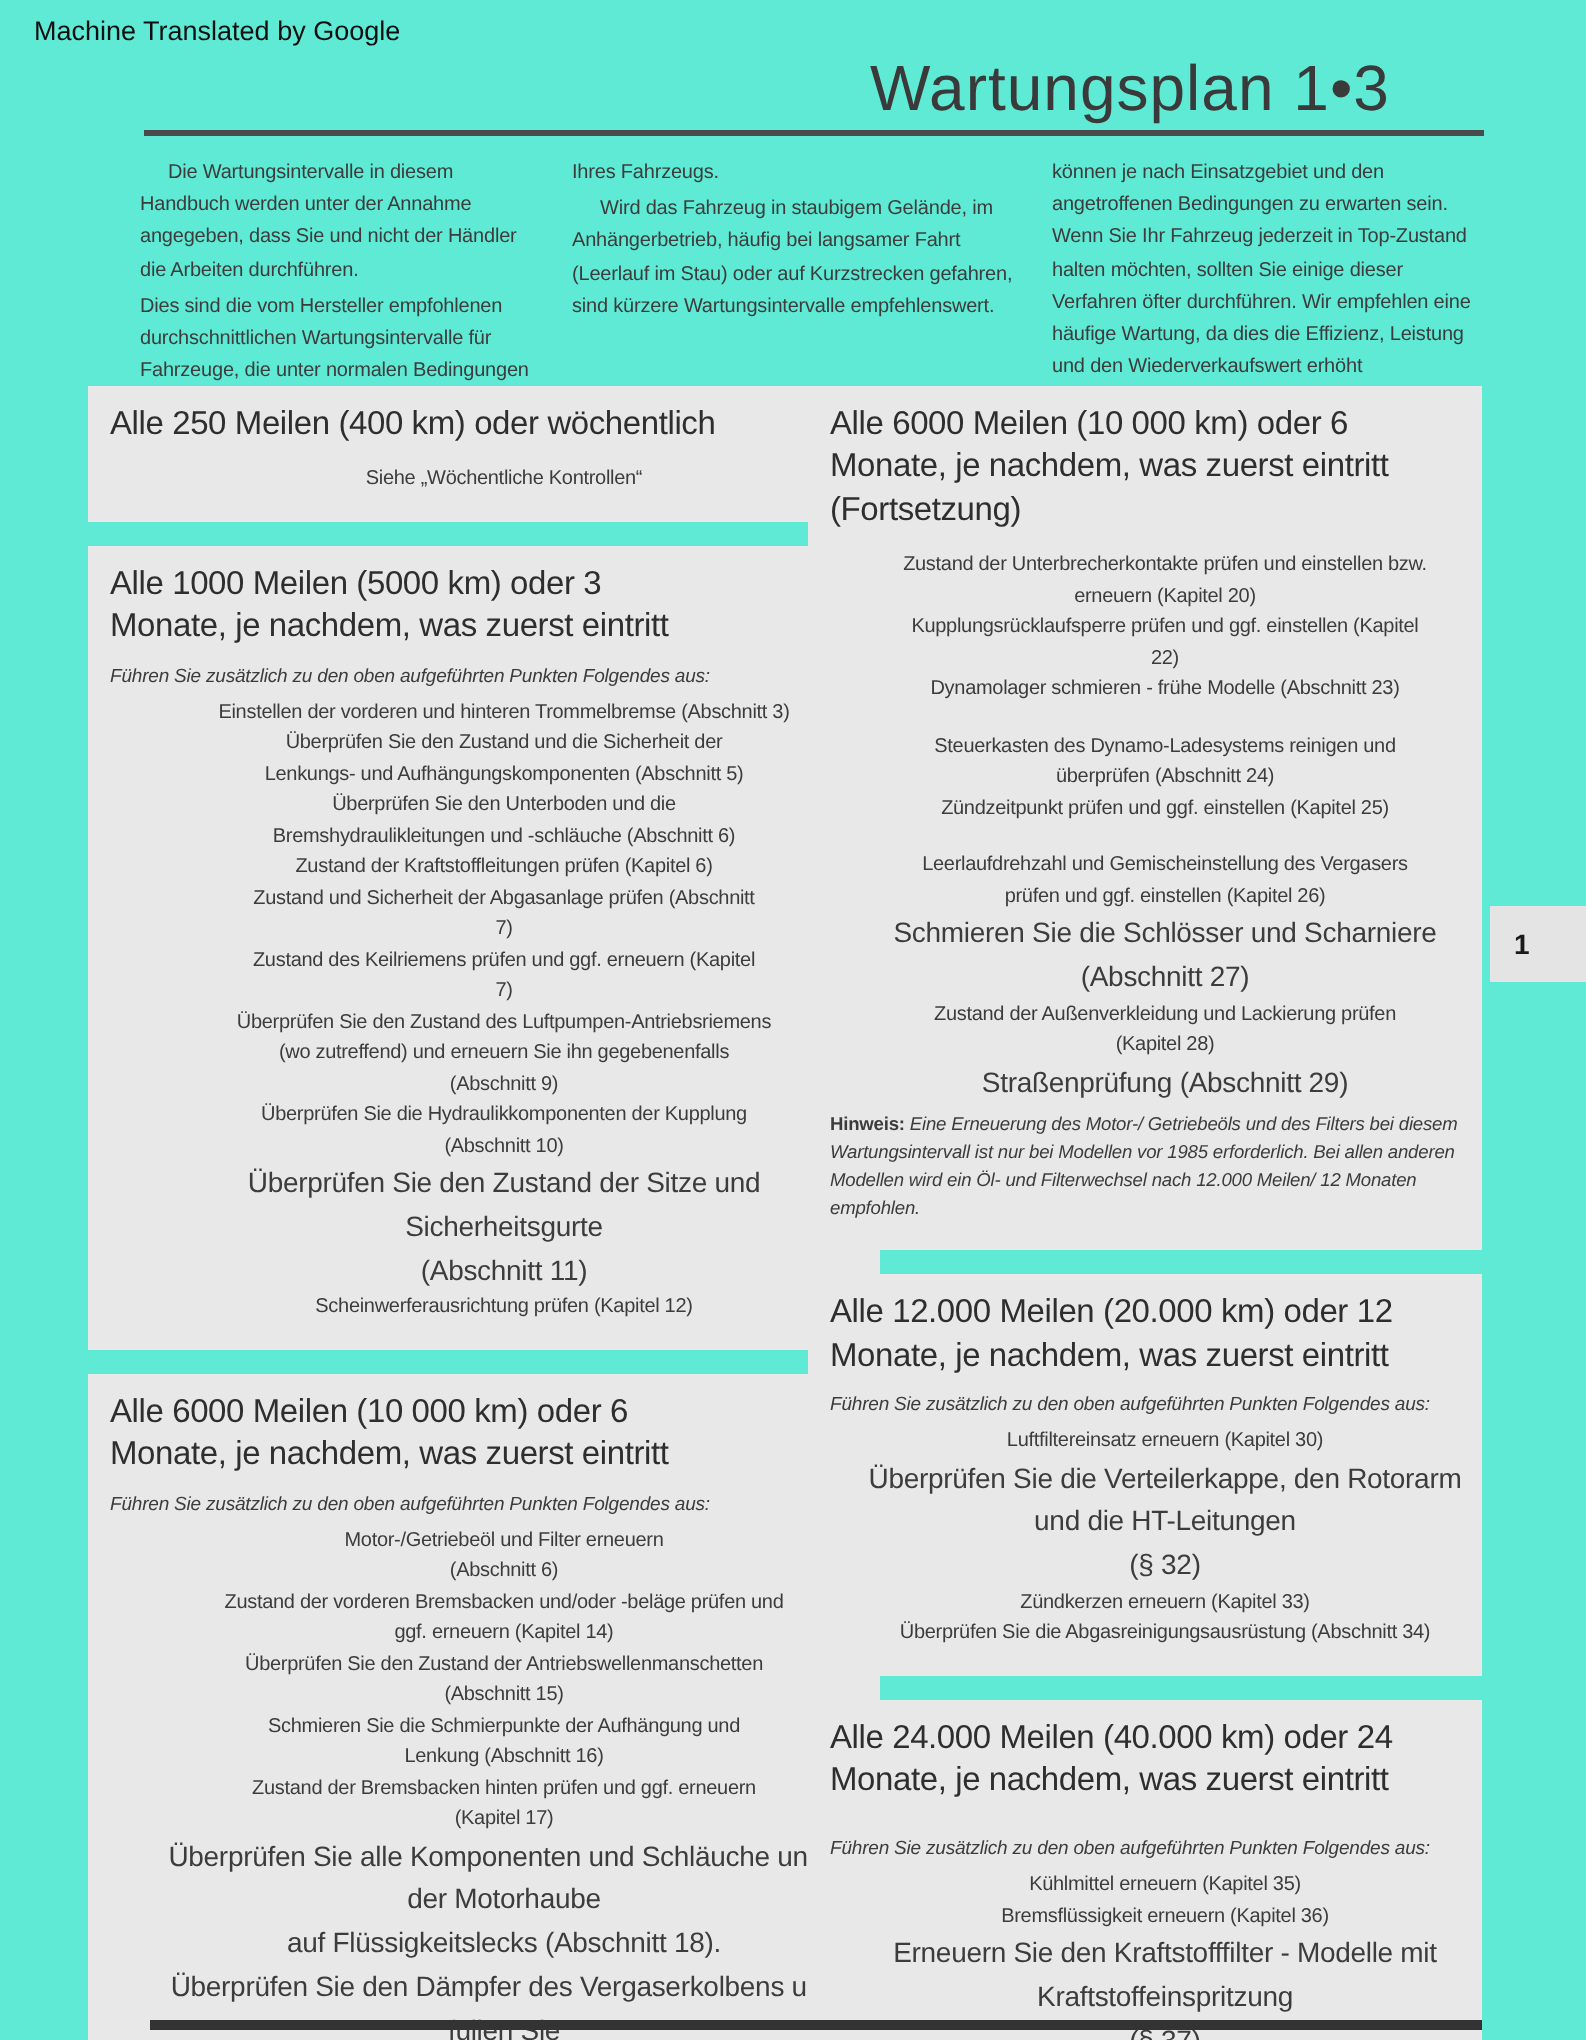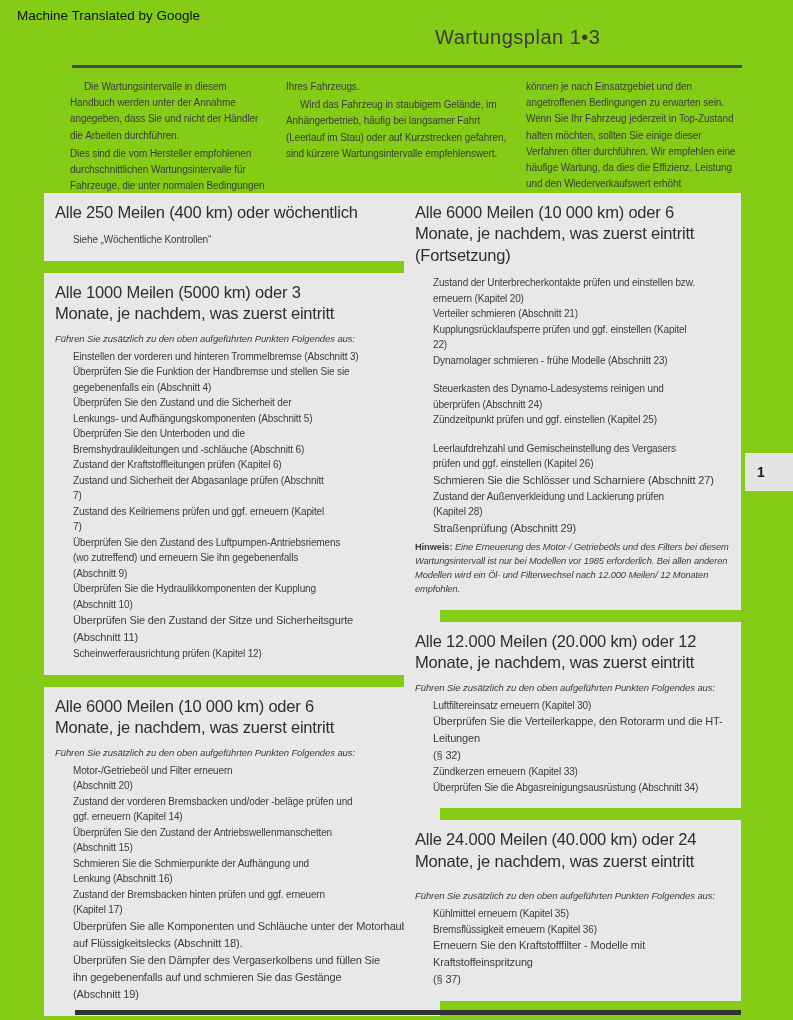--- a/index.html
+++ b/index.html
@@ -1,38 +1,38 @@
 <!DOCTYPE html>
 <html><head>
 <meta charset="utf-8">
 <style>
   html,body{margin:0;padding:0;background:#ffffff;}
-  .page{position:relative;width:793px;height:1020px;background:#84cc16;overflow:hidden;
+  .page{position:relative;width:793px;height:1020px;background:#5eead4;overflow:hidden;
         font-family:"Liberation Sans", sans-serif;color:#333;}
   .translated-note{position:absolute;left:17px;top:8px;font-size:13.5px;color:#101010;}
-  .doc-title{position:absolute;left:435px;top:26px;font-size:20px;color:#3a3a3a;letter-spacing:.5px;}
+  .doc-title{position:absolute;left:435px;top:26px;font-size:32px;color:#3a3a3a;letter-spacing:.5px;}
   .title-rule{position:absolute;left:72px;top:65px;width:670px;height:3px;background:#4a4a4a;}
   .bottom-rule{position:absolute;left:75px;top:1010px;width:666px;height:5px;background:#333333;}
 
   .intro{position:absolute;left:70px;top:79px;width:676px;display:grid;
          grid-template-columns:200px 224px 218px;column-gap:16px;}
   .intro p{margin:0 0 2px 0;font-size:10px;line-height:1.62;color:#3c3c3c;letter-spacing:-.1px;}
   .intro p.indent{text-indent:14px;}
 
   .col{position:absolute;top:193px;}
   .col-left{left:44px;width:396px;}
   .col-right{left:404px;width:337px;}
 
   .section-box{background:#e8e8e8;padding:9px 9px 13px 11px;margin-bottom:12px;}
   .section-title{font-size:16.5px;line-height:1.3;color:#2e2e2e;white-space:pre-line;letter-spacing:-.2px;}
   .section-lead{font-size:9.5px;font-style:italic;color:#3c3c3c;margin:8px 0 5px 0;letter-spacing:-.1px;}
   .section-lead.gap{margin-top:18px;}
   .section-item{font-size:10px;line-height:1.55;color:#3c3c3c;padding-left:18px;
-                white-space:pre-line;letter-spacing:-.15px;}
-  .section-item.small{font-size:11px;}
+                white-space:pre-line;letter-spacing:-.15px;text-align:center;}
+  .section-item.small{font-size:14px;}
   .section-item.gap{margin-top:13px;}
   .section-item.first{margin-top:9px;}
   .section-note{font-size:9.3px;line-height:1.5;font-style:italic;color:#3c3c3c;margin-top:4px;
                 letter-spacing:-.1px;}
   .section-note b{font-style:normal;font-weight:bold;}
 
   .page-tab{position:absolute;left:745px;top:453px;width:48px;height:38px;background:#e4e4e4;
             font-size:14px;font-weight:bold;color:#1a1a1a;line-height:38px;padding-left:12px;
             box-sizing:border-box;}
 </style>
@@ -61,22 +61,20 @@
   <div class="col col-left" id="col-left">
       <div class="section-box">
         <div class="section-title">Alle 250 Meilen (400 km) oder wöchentlich</div>
         <div class="section-item first">Siehe „Wöchentliche Kontrollen“</div>
       </div>
       <div class="section-box">
         <div class="section-title">Alle 1000 Meilen (5000 km) oder 3
 Monate, je nachdem, was zuerst eintritt</div>
         <div class="section-lead">Führen Sie zusätzlich zu den oben aufgeführten Punkten Folgendes aus:</div>
         <div class="section-item">Einstellen der vorderen und hinteren Trommelbremse (Abschnitt 3)</div>
-        <div class="section-item">Überprüfen Sie die Funktion der Handbremse und stellen Sie sie
-gegebenenfalls ein (Abschnitt 4)</div>
         <div class="section-item">Überprüfen Sie den Zustand und die Sicherheit der
 Lenkungs- und Aufhängungskomponenten (Abschnitt 5)</div>
         <div class="section-item">Überprüfen Sie den Unterboden und die
 Bremshydraulikleitungen und -schläuche (Abschnitt 6)</div>
         <div class="section-item">Zustand der Kraftstoffleitungen prüfen (Kapitel 6)</div>
         <div class="section-item">Zustand und Sicherheit der Abgasanlage prüfen (Abschnitt
 7)</div>
         <div class="section-item">Zustand des Keilriemens prüfen und ggf. erneuern (Kapitel
 7)</div>
         <div class="section-item">Überprüfen Sie den Zustand des Luftpumpen-Antriebsriemens
@@ -86,21 +84,21 @@
 (Abschnitt 10)</div>
         <div class="section-item small">Überprüfen Sie den Zustand der Sitze und Sicherheitsgurte
 (Abschnitt 11)</div>
         <div class="section-item">Scheinwerferausrichtung prüfen (Kapitel 12)</div>
       </div>
       <div class="section-box">
         <div class="section-title">Alle 6000 Meilen (10 000 km) oder 6
 Monate, je nachdem, was zuerst eintritt</div>
         <div class="section-lead">Führen Sie zusätzlich zu den oben aufgeführten Punkten Folgendes aus:</div>
         <div class="section-item">Motor-/Getriebeöl und Filter erneuern
-(Abschnitt 20)</div>
+(Abschnitt 6)</div>
         <div class="section-item">Zustand der vorderen Bremsbacken und/oder -beläge prüfen und
 ggf. erneuern (Kapitel 14)</div>
         <div class="section-item">Überprüfen Sie den Zustand der Antriebswellenmanschetten
 (Abschnitt 15)</div>
         <div class="section-item">Schmieren Sie die Schmierpunkte der Aufhängung und
 Lenkung (Abschnitt 16)</div>
         <div class="section-item">Zustand der Bremsbacken hinten prüfen und ggf. erneuern
 (Kapitel 17)</div>
         <div class="section-item small">Überprüfen Sie alle Komponenten und Schläuche unter der Motorhaube
 auf Flüssigkeitslecks (Abschnitt 18).</div>
@@ -109,21 +107,20 @@
 (Abschnitt 19)</div>
       </div>
     </div>
   <div class="col col-right" id="col-right">
       <div class="section-box">
         <div class="section-title">Alle 6000 Meilen (10 000 km) oder 6
 Monate, je nachdem, was zuerst eintritt
 (Fortsetzung)</div>
         <div class="section-item first">Zustand der Unterbrecherkontakte prüfen und einstellen bzw.
 erneuern (Kapitel 20)</div>
-        <div class="section-item">Verteiler schmieren (Abschnitt 21)</div>
         <div class="section-item">Kupplungsrücklaufsperre prüfen und ggf. einstellen (Kapitel
 22)</div>
         <div class="section-item">Dynamolager schmieren - frühe Modelle (Abschnitt 23)</div>
         <div class="section-item gap">Steuerkasten des Dynamo-Ladesystems reinigen und
 überprüfen (Abschnitt 24)</div>
         <div class="section-item">Zündzeitpunkt prüfen und ggf. einstellen (Kapitel 25)</div>
         <div class="section-item gap">Leerlaufdrehzahl und Gemischeinstellung des Vergasers
 prüfen und ggf. einstellen (Kapitel 26)</div>
         <div class="section-item small">Schmieren Sie die Schlösser und Scharniere (Abschnitt 27)</div>
         <div class="section-item">Zustand der Außenverkleidung und Lackierung prüfen

